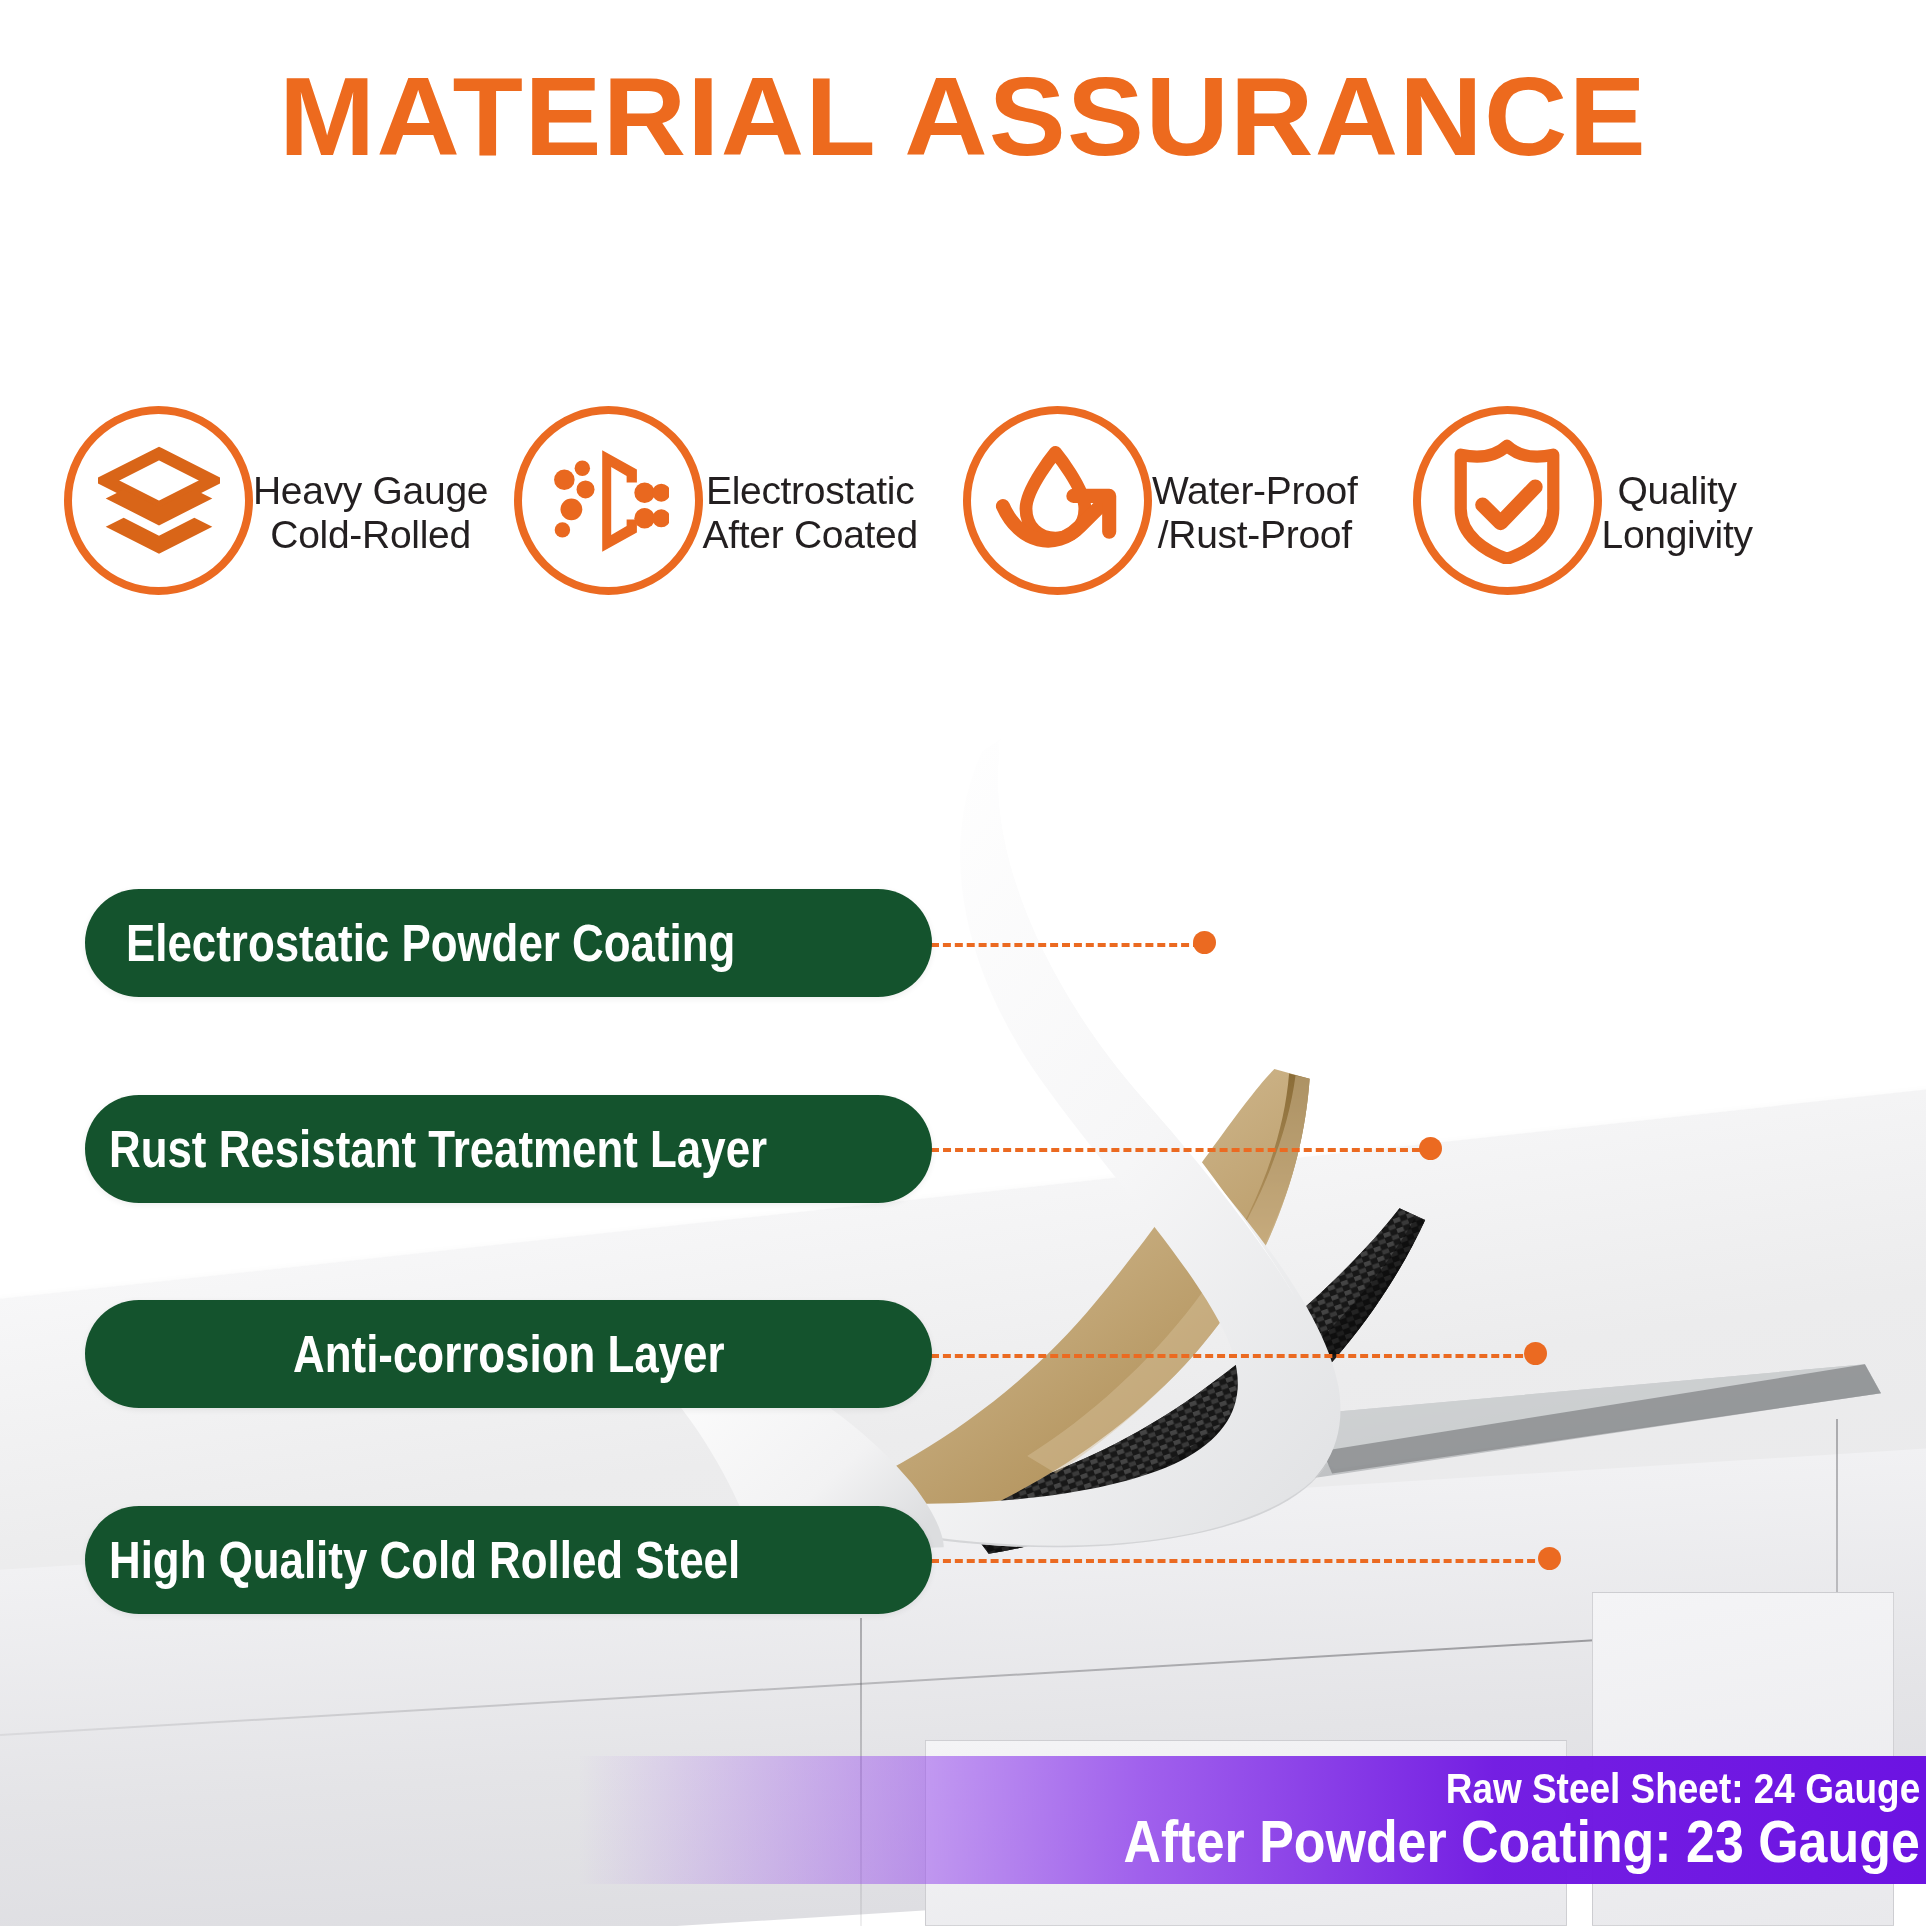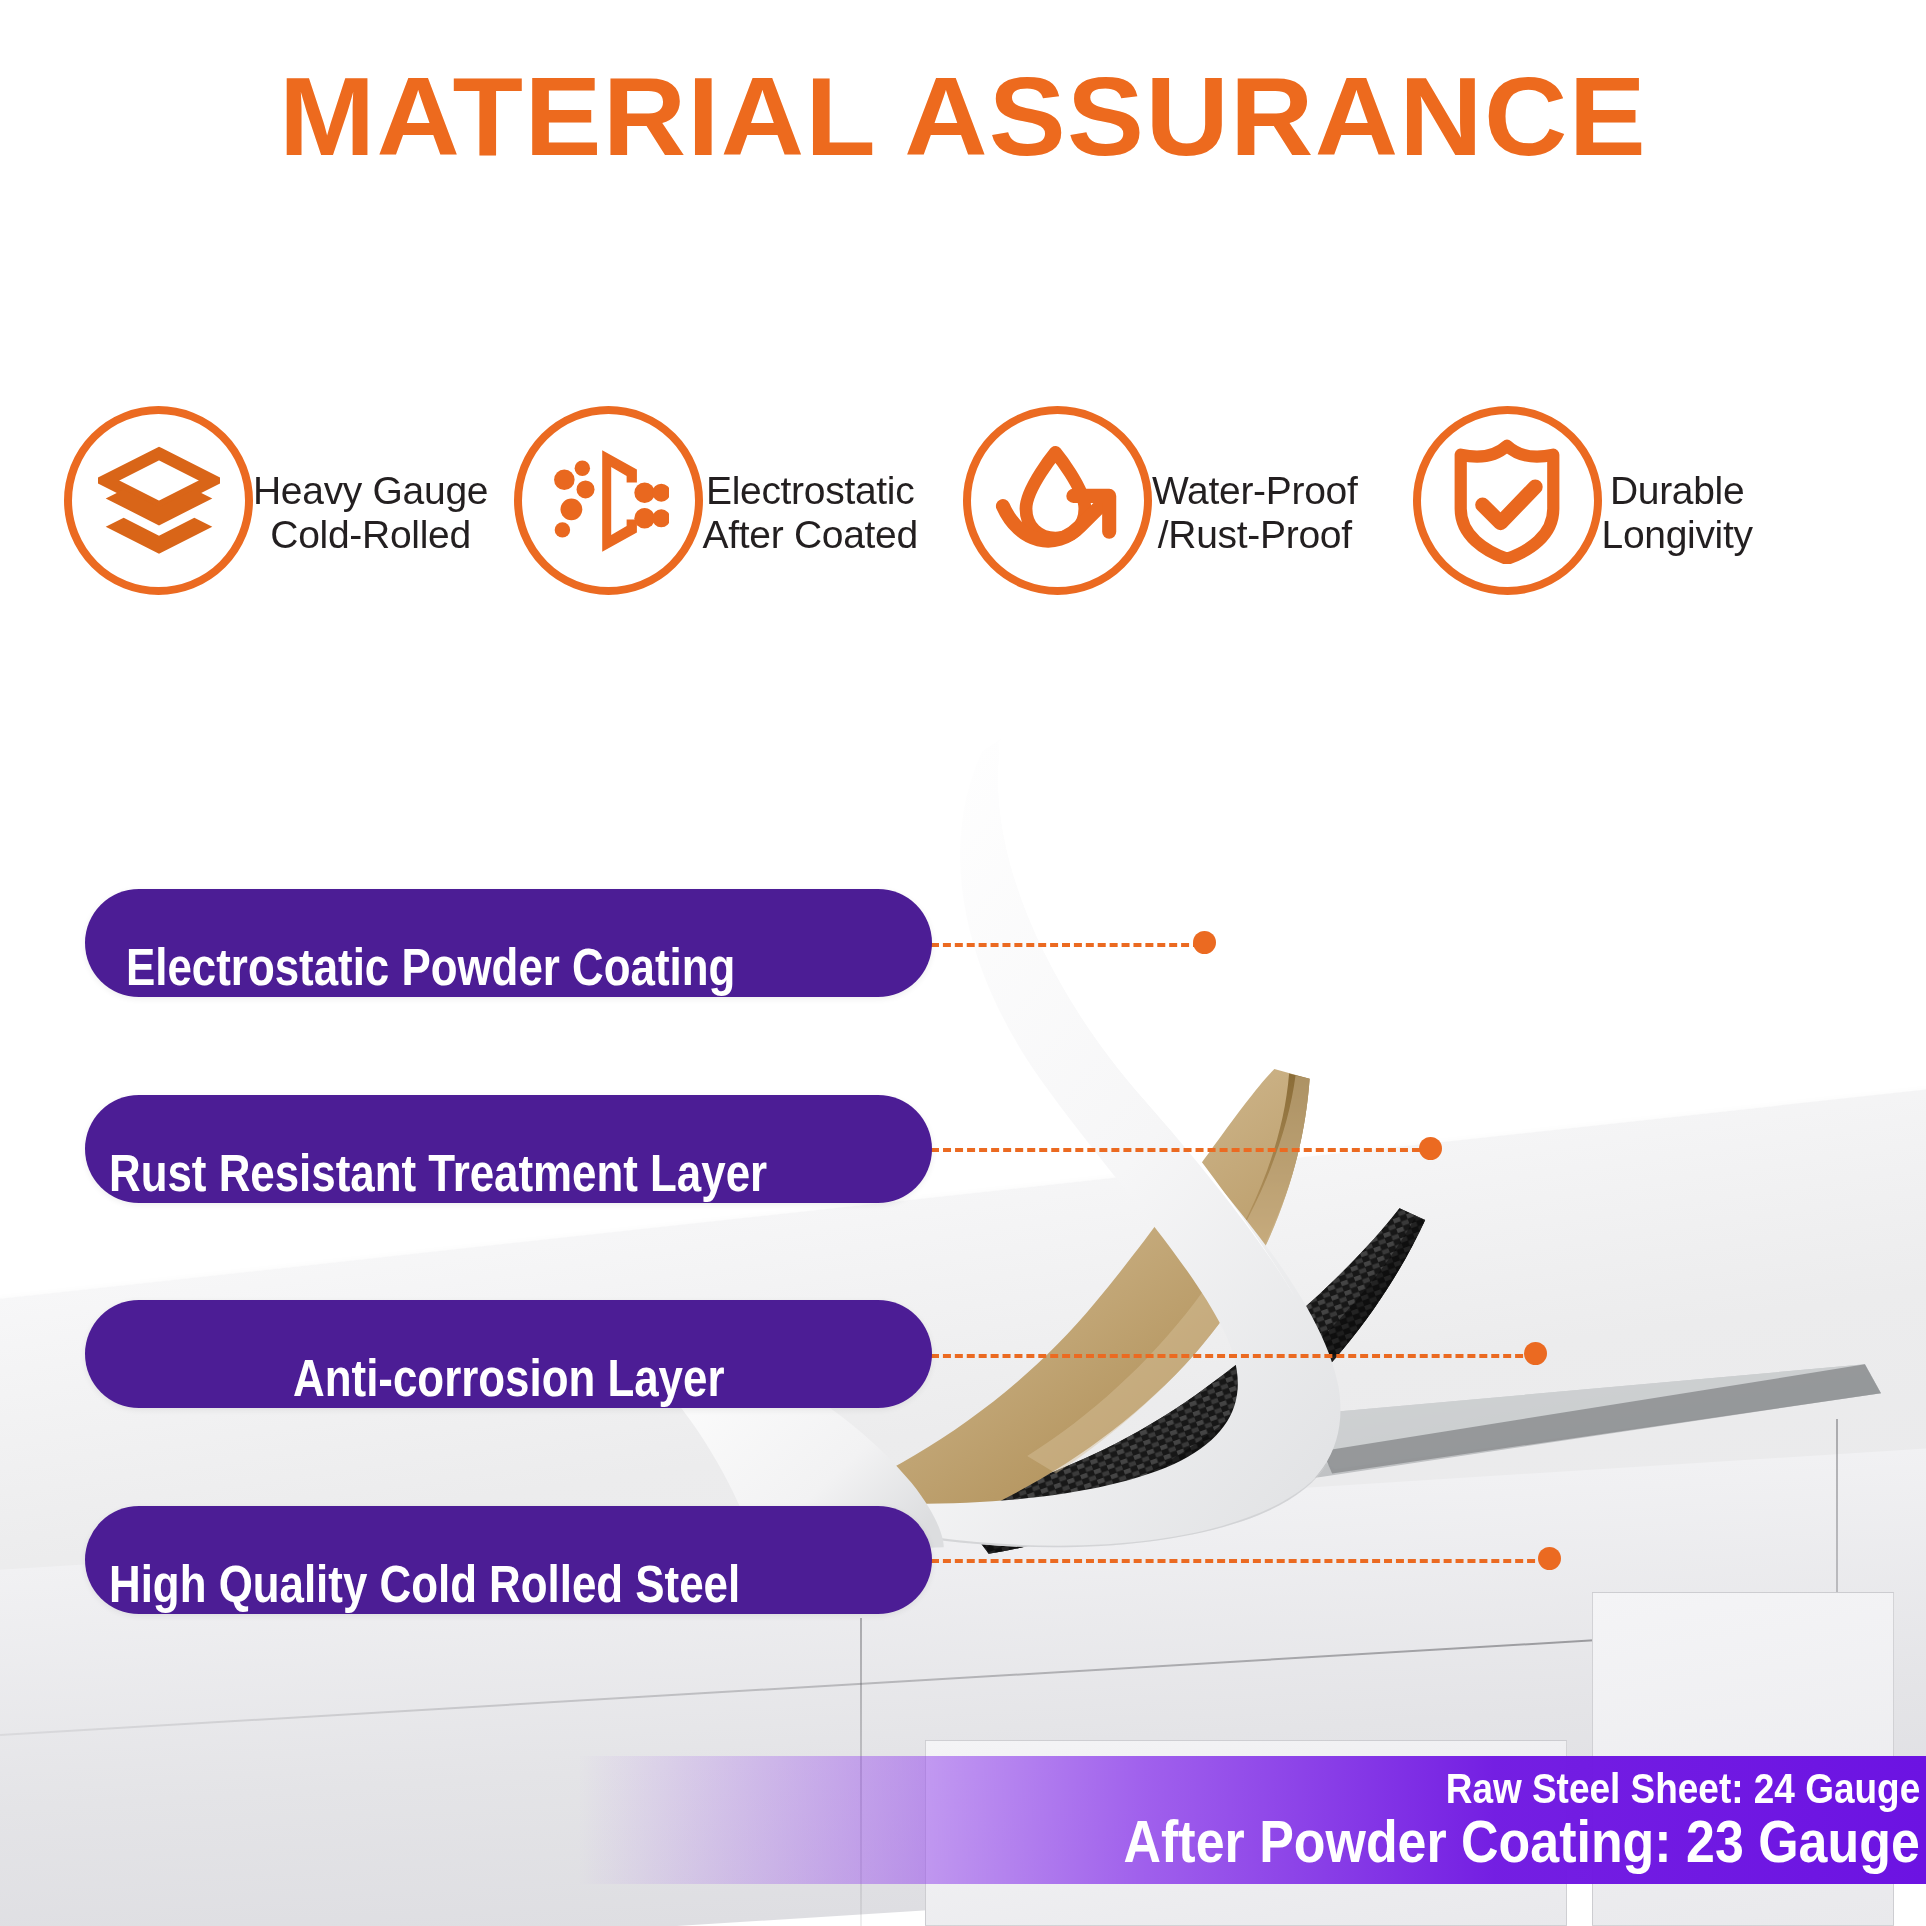--- a/index.html
+++ b/index.html
@@ -95,23 +95,23 @@
   }
 
   
   .sheets { position:absolute; left:0; top:0; width:1926px; height:1271px; }
   .sheets svg { position:absolute; left:0; top:0; }
 
   
   .pill {
     position:absolute;
     height:108px;
-    background:#4c1d95;
+    background:#14532d;
     border-radius:54px;
-    display:flex; align-items:flex-end;
+    display:flex; align-items:center;
     color:#fff;
     font-size:51px;
     font-weight:bold;
     letter-spacing:0px;
     white-space:nowrap;
     box-shadow:0 1.9px 6.4px rgba(0,0,0,.07);
   }
   .pill span { display:block; transform:scaleX(.86); transform-origin:left center; }
   .pill.center { justify-content:center; }
   .pill.center span { transform-origin:center center; }
@@ -232,21 +232,21 @@
 
     <div class="feature">
       <div class="feature-circle">
         <span>
           <svg width="116" height="126" viewBox="0 0 180 196">
             <path d="M90 12 C66 34 36 30 18 26 L18 110 C18 152 56 176 90 188 C124 176 162 152 162 110 L162 26 C144 30 114 34 90 12 Z" fill="none" stroke="#E9681F" stroke-width="19" stroke-linejoin="round"></path>
             <path d="M52 104 L80 132 L134 76" fill="none" stroke="#E9681F" stroke-width="23" stroke-linecap="round" stroke-linejoin="round"></path>
           </svg>
         </span>
       </div>
-      <div class="feature-label">Durable
+      <div class="feature-label">Quality
 Longivity</div>
     </div>
 
   </div>
 
   <div class="scene">
 
     <div class="cabinet-top"></div>
     <div class="cabinet-front"></div>
     <div class="cab-seam" style="left:0px; top:1079px; width:1605px; transform:rotate(-3.4deg); transform-origin:left top;"></div>

